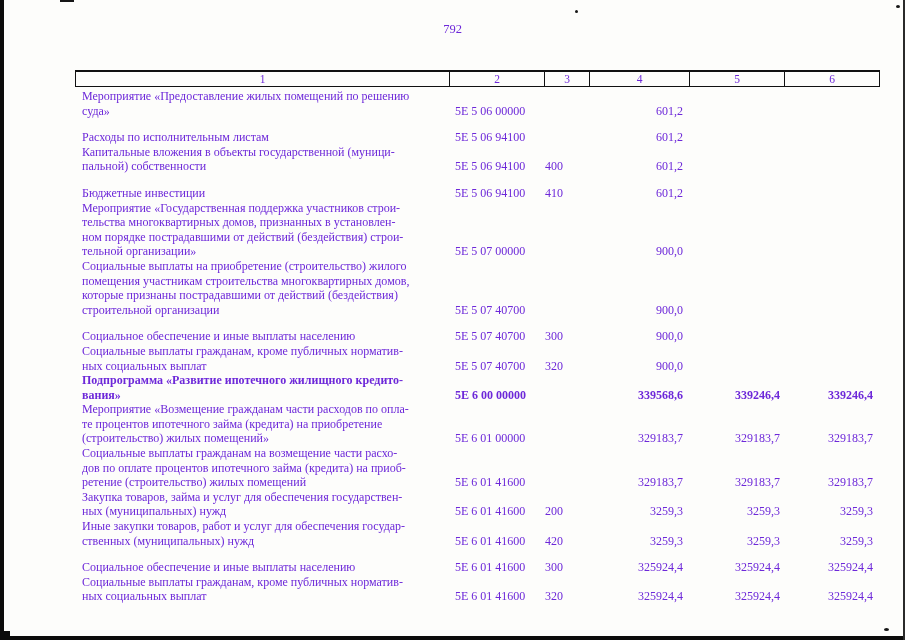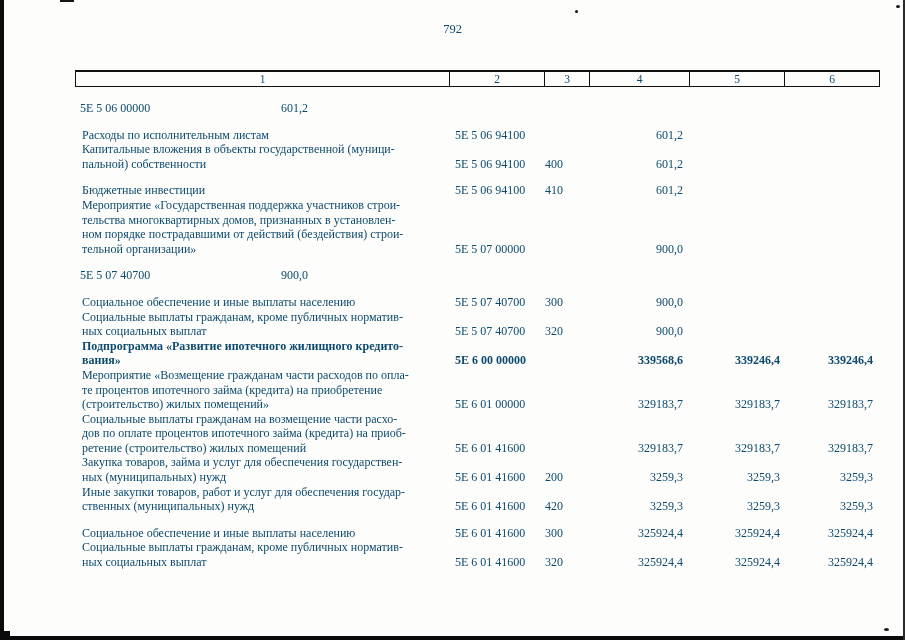--- a/index.html
+++ b/index.html
@@ -1,18 +1,18 @@
 <!DOCTYPE html>
 <html><head>
 <meta charset="utf-8">
 <style>
   html,body{margin:0;padding:0;background:#ffffff;}
   .page{
     position:relative;width:905px;height:640px;background:#fdfdfb;overflow:hidden;
-    font-family:"Liberation Serif","DejaVu Serif",serif;color:#0c4a6e;
+    font-family:"Liberation Serif","DejaVu Serif",serif;color:#6d28d9;
   }
   
   .edge-left{position:absolute;left:0;top:0;width:4px;height:640px;background:#0b0b0b;}
   .edge-bottom{position:absolute;left:0;bottom:0;width:905px;height:4px;background:#0b0b0b;}
   .edge-right{position:absolute;right:0;top:0;width:2px;height:640px;background:#2a2a2a;}
   .edge-corner{position:absolute;left:0;bottom:0;width:10px;height:9px;background:#0b0b0b;}
   .speck{position:absolute;background:#161616;border-radius:50%;}
   .speck.s1{left:575px;top:10px;width:3px;height:3px;}
   .speck.s2{left:896px;top:5px;width:4px;height:3px;}
   .speck.s3{left:60px;top:0;width:14px;height:2px;border-radius:0;}
@@ -52,20 +52,22 @@
     <div class="hcell h1">1</div>
     <div class="hcell h2">2</div>
     <div class="hcell h3">3</div>
     <div class="hcell h4">4</div>
     <div class="hcell h5">5</div>
     <div class="hcell h6">6</div>
   </div>
 
   <div class="tbody">
       <div class="trow">
+        <div class="c c1">Мероприятие «Предоставление жилых помещений по решению
+суда»</div>
         <div class="c c2">5Е 5 06 00000</div>
         <div class="c c3"></div>
         <div class="c c4">601,2</div>
         <div class="c c5"></div>
         <div class="c c6"></div>
       </div>
       <div class="trow">
         <div class="c c1">Расходы по исполнительным листам</div>
         <div class="c c2">5Е 5 06 94100</div>
         <div class="c c3"></div>
@@ -95,20 +97,24 @@
 тельства многоквартирных домов, признанных в установлен-
 ном порядке пострадавшими от действий (бездействия) строи-
 тельной организации»</div>
         <div class="c c2">5Е 5 07 00000</div>
         <div class="c c3"></div>
         <div class="c c4">900,0</div>
         <div class="c c5"></div>
         <div class="c c6"></div>
       </div>
       <div class="trow">
+        <div class="c c1">Социальные выплаты на приобретение (строительство) жилого
+помещения участникам строительства многоквартирных домов,
+которые признаны пострадавшими от действий (бездействия)
+строительной организации</div>
         <div class="c c2">5Е 5 07 40700</div>
         <div class="c c3"></div>
         <div class="c c4">900,0</div>
         <div class="c c5"></div>
         <div class="c c6"></div>
       </div>
       <div class="trow">
         <div class="c c1">Социальное обеспечение и иные выплаты населению</div>
         <div class="c c2">5Е 5 07 40700</div>
         <div class="c c3">300</div>

